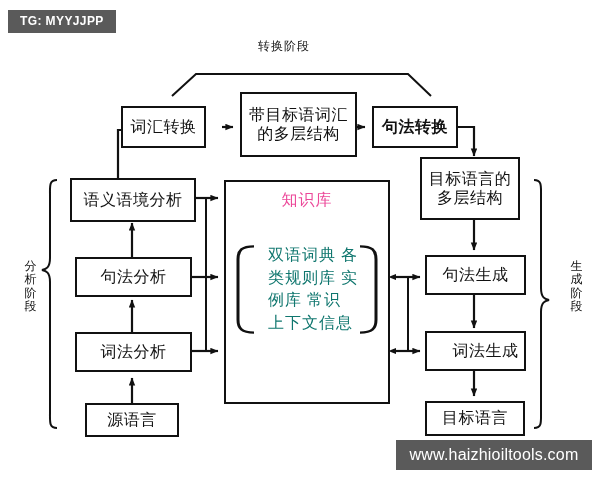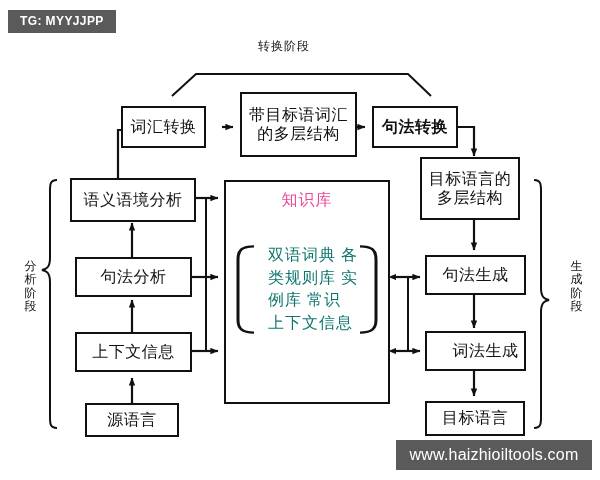--- a/index.html
+++ b/index.html
@@ -195,21 +195,21 @@
 
   <div class="box" style="left:70px;top:178px;width:126px;height:44px;">
     <span>语义语境分析</span>
   </div>
 
   <div class="box" style="left:75px;top:257px;width:117px;height:40px;">
     <span>句法分析</span>
   </div>
 
   <div class="box" style="left:75px;top:332px;width:117px;height:40px;">
-    <span>上下文信息</span>
+    <span>词法分析</span>
   </div>
 
   <div class="box" style="left:85px;top:403px;width:94px;height:34px;">
     <span>源语言</span>
   </div>
 
   <div class="box" style="left:420px;top:157px;width:100px;height:63px;">
     <span>目标语言的
 多层结构</span>
   </div>

